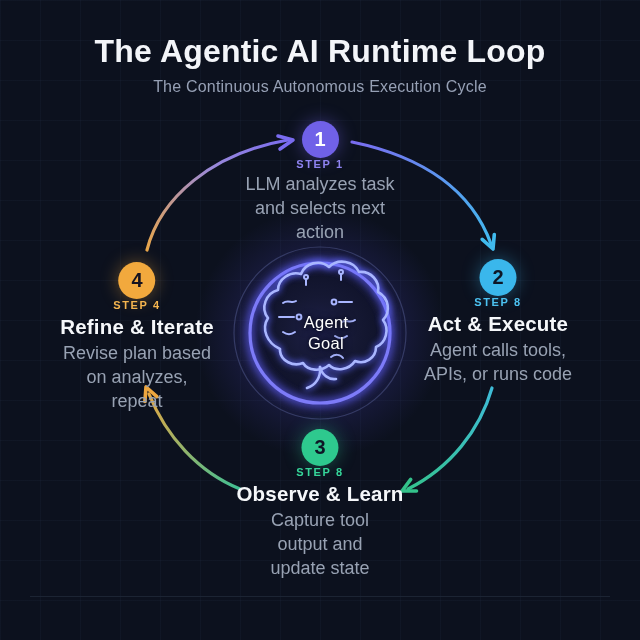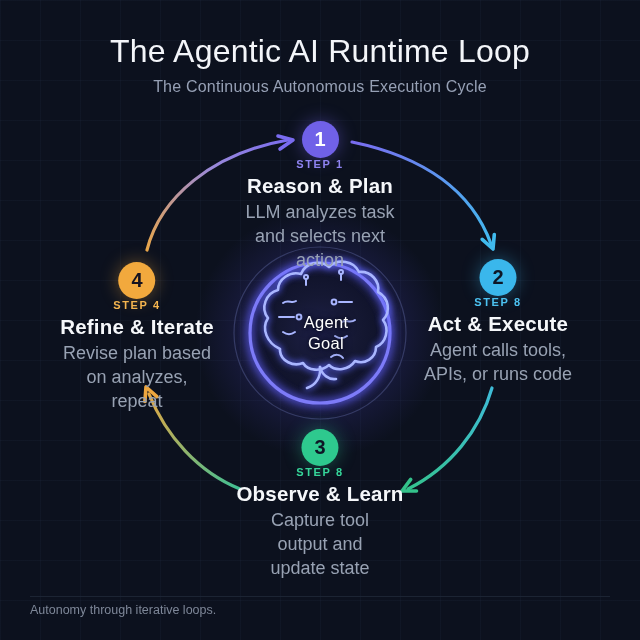--- a/index.html
+++ b/index.html
@@ -8,21 +8,21 @@
     background-color:#0c111e;
     background-image:
       linear-gradient(rgba(96,124,176,0.055) 1px, transparent 1px),
       linear-gradient(90deg, rgba(96,124,176,0.055) 1px, transparent 1px);
     background-size:40px 40px;
     font-family:"Liberation Sans", sans-serif;
   }
   .poster{position:absolute;inset:0;}
   .title{
     position:absolute;top:33px;left:0;width:640px;text-align:center;
-    font-size:32px;font-weight:400;color:#f3f5f9;letter-spacing:0.2px;
+    font-size:32px;font-weight:700;color:#f3f5f9;letter-spacing:0.2px;
   }
   .subtitle{
     position:absolute;top:78px;left:0;width:640px;text-align:center;
     font-size:16px;font-weight:400;color:#96a0b5;letter-spacing:0.2px;
   }
   svg.diagram{position:absolute;left:0;top:0;}
   .center-label{
     position:absolute;left:320px;top:333px;transform:translate(-50%,-50%);
     text-align:center;color:#ffffff;font-weight:400;font-size:16.5px;
     line-height:1.25;white-space:pre-line;letter-spacing:0.3px;
@@ -156,21 +156,20 @@
       <polyline points="156.9,396.6 146,387 144.9,401.5" stroke="#eda63f" stroke-width="3.6"></polyline>
     </g>
   </svg>
 
   <div class="center-label">Agent
 Goal</div>
 
   <div class="step step1">
     <div class="circle">1</div>
     <div class="step-label">STEP 1</div>
-    <div class="step-title">Reason &amp; Plan</div>
     <div class="step-desc">LLM analyzes task and selects next action</div>
   </div>
 
   <div class="step step2">
     <div class="circle">2</div>
     <div class="step-label">STEP 8</div>
     <div class="step-title">Act &amp; Execute</div>
     <div class="step-desc">Agent calls tools, APIs, or runs code</div>
   </div>
 
@@ -182,15 +181,14 @@
   </div>
 
   <div class="step step4">
     <div class="circle">4</div>
     <div class="step-label">STEP 4</div>
     <div class="step-title">Refine &amp; Iterate</div>
     <div class="step-desc">Revise plan based on analyzes, repeat</div>
   </div>
 
   <div class="footer-line"></div>
-  <div class="footer-left">Autonomy through iterative loops.</div>
 
 </div>
 
 </body></html>

